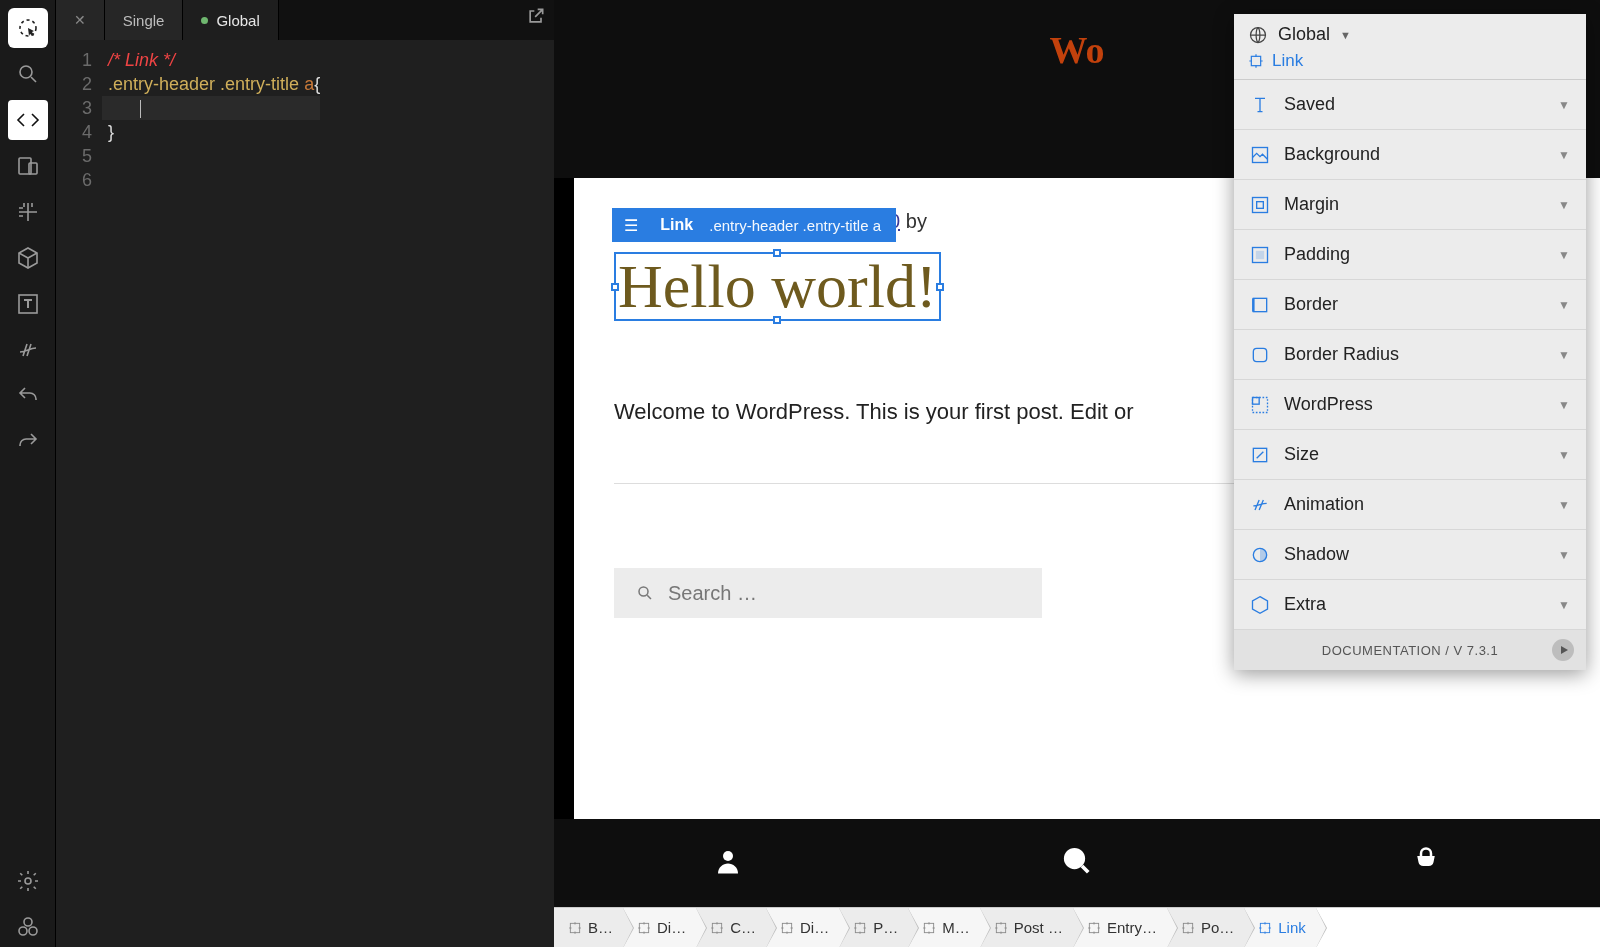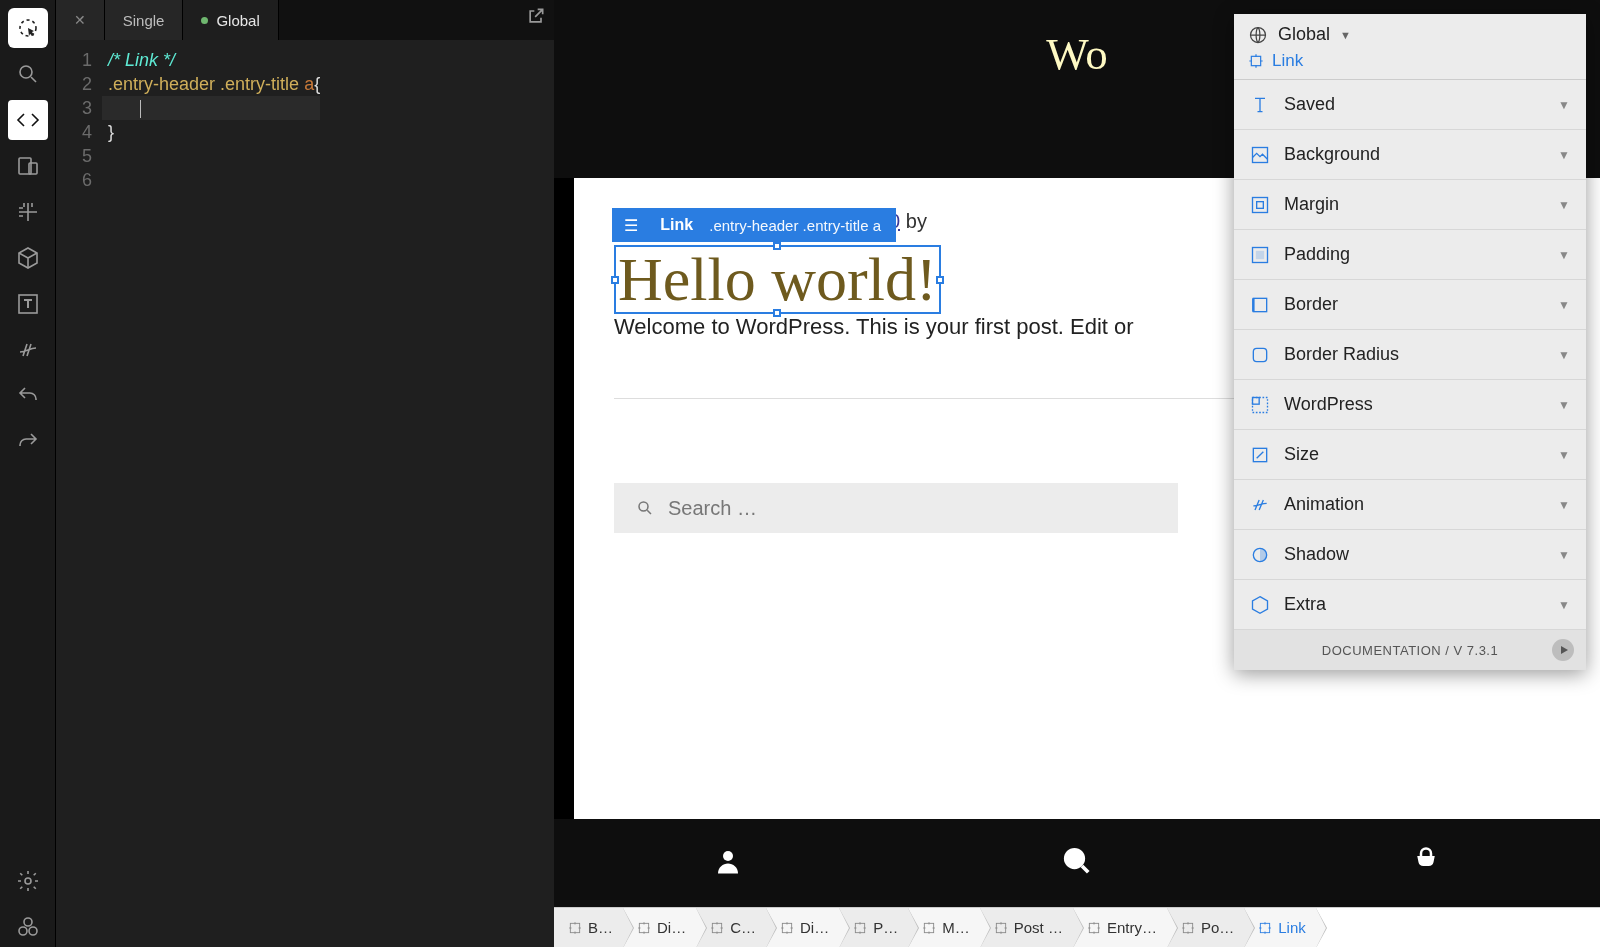--- a/index.html
+++ b/index.html
@@ -20,51 +20,51 @@
 .tab { display:flex; align-items:center; padding:0 18px; color:#bdbdbd; font-size:15px; gap:8px; cursor:pointer; border-right:1px solid #000;}
 .tab .dot{ width:7px; height:7px; border-radius:50%; background:#6fb76f;}
 .tab .close{ color:#888; font-size:14px;}
 .tab.active{ background:#1e1e1e; color:#e6e6e6;}
 .tab:not(.active){ background:#262626;}
 .tabs .popout{ position:absolute; right:8px; top:6px; color:#888; cursor:pointer;}
 .code-area{ flex:1; background:#1f1f1f; font-family:ui-monospace,Menlo,Consolas,monospace; font-size:18px; line-height:24px; color:#ccc; display:flex;}
 .gutter{ width:46px; background:#1f1f1f; color:#6b6b6b; text-align:right; padding:8px 10px 0 0;}
 .gutter div{ height:24px;}
 .code{ padding:8px 0 0 6px;}
-.code .cmt{ color:#5eead4; font-style:italic;}
+.code .cmt{ color:#ef4444; font-style:italic;}
 .code .sel{ color:#cfae5a;}
 .code .sel2{ color:#c97a3a;}
 .code .op{ color:#ddd;}
 .code .line{ height:24px; white-space:pre;}
 .code .line.cur{ background:#2a2a2a; margin-left:-6px; padding-left:6px;}
 .cursor-bar{ display:inline-block; width:1px; height:18px; background:#bbb; vertical-align:middle; margin-left:32px;}
 
 
 .preview-col{ flex:1; background:#000; display:flex; flex-direction:column; position:relative;}
 .site-head{ height:178px; background:#0e0e0e; display:flex; align-items:flex-start; justify-content:center; padding-top:28px;}
-.site-title{ font-family:Georgia,serif; color:#fef9c3; font-size:45px; font-weight:400;}
+.site-title{ font-family:Georgia,serif; color:#c2410c; font-size:38px; font-weight:700;}
 .page{ background:#fff; margin:0 0 0 20px; flex:1; padding:30px 40px 0 40px; position:relative; overflow:hidden;}
 .sel-bar{ position:absolute; top:206px; left:38px; background:#2a7de1; color:#fff; display:flex; align-items:center; height:34px; font-size:16px; z-index:5;}
 .sel-bar .burger{ padding:0 12px;}
 .sel-bar .lbl{ padding:0 10px; font-weight:600;}
 .sel-bar .path{ padding:0 12px 0 6px; font-size:15px; opacity:.95;}
 .meta{ color:#333; font-size:20px; margin-top:18px;}
 .meta .by{ color:#333;}
-.h1wrap{ border:2px solid #2a7de1; display:inline-block; position:relative; margin-top:12px;}
+.h1wrap{ border:2px solid #2a7de1; display:inline-block; position:relative; margin-top:19px;}
 .h1{ font-family:Georgia,"Times New Roman",serif; font-size:62px; color:#6e5a1e; padding:0 2px; line-height:1.05;}
 .handle{ position:absolute; width:8px; height:8px; background:#fff; border:2px solid #2a7de1;}
 .handle.tc{ top:-5px; left:50%; transform:translateX(-50%);}
 .handle.bc{ bottom:-5px; left:50%; transform:translateX(-50%);}
 .handle.lc{ left:-5px; top:50%; transform:translateY(-50%);}
 .handle.rc{ right:-5px; top:50%; transform:translateY(-50%);}
-.ptxt{ font-size:22px; color:#222;}
+.ptxt{ margin-top:78px; font-size:22px; color:#222;}
 .divider{ border-top:1px solid #ddd; margin-top:58px;}
 .cat{ margin-top:24px; font-size:20px; color:#222;}
 .cat a{ color:#222; text-decoration:underline; font-weight:600;}
-.searchbox{ margin-top:84px; background:#ececec; height:50px; display:flex; align-items:center; padding:0 22px; color:#777; font-size:20px; width:564px;}
+.searchbox{ margin-top:84px; background:#ececec; height:50px; display:flex; align-items:center; padding:0 22px; color:#777; font-size:20px; width:428px;}
 .searchbox svg{ width:18px; height:18px; margin-right:14px;}
 .bottombar{ height:88px; background:#0e0e0e; display:flex; align-items:center; justify-content:space-around;}
 .bottombar .bico{ color:#fff;}
 .bottombar svg{ width:30px; height:30px; fill:#fff;}
 
 
 .crumbs{ height:40px; background:#fff; border-top:1px solid #ccc; display:flex; align-items:center; overflow:hidden;}
 .crumb{ display:flex; align-items:center; gap:6px; padding:0 10px 0 14px; font-size:15px; color:#333; position:relative; height:100%; cursor:pointer;}
 .crumb::after{ content:""; position:absolute; right:-10px; top:0; width:0; height:0; border-top:20px solid transparent; border-bottom:20px solid transparent; border-left:10px solid #ececec; z-index:2;}
 .crumb::before{ content:""; position:absolute; right:-11px; top:0; width:0; height:0; border-top:20px solid transparent; border-bottom:20px solid transparent; border-left:11px solid #bbb; z-index:1;}

